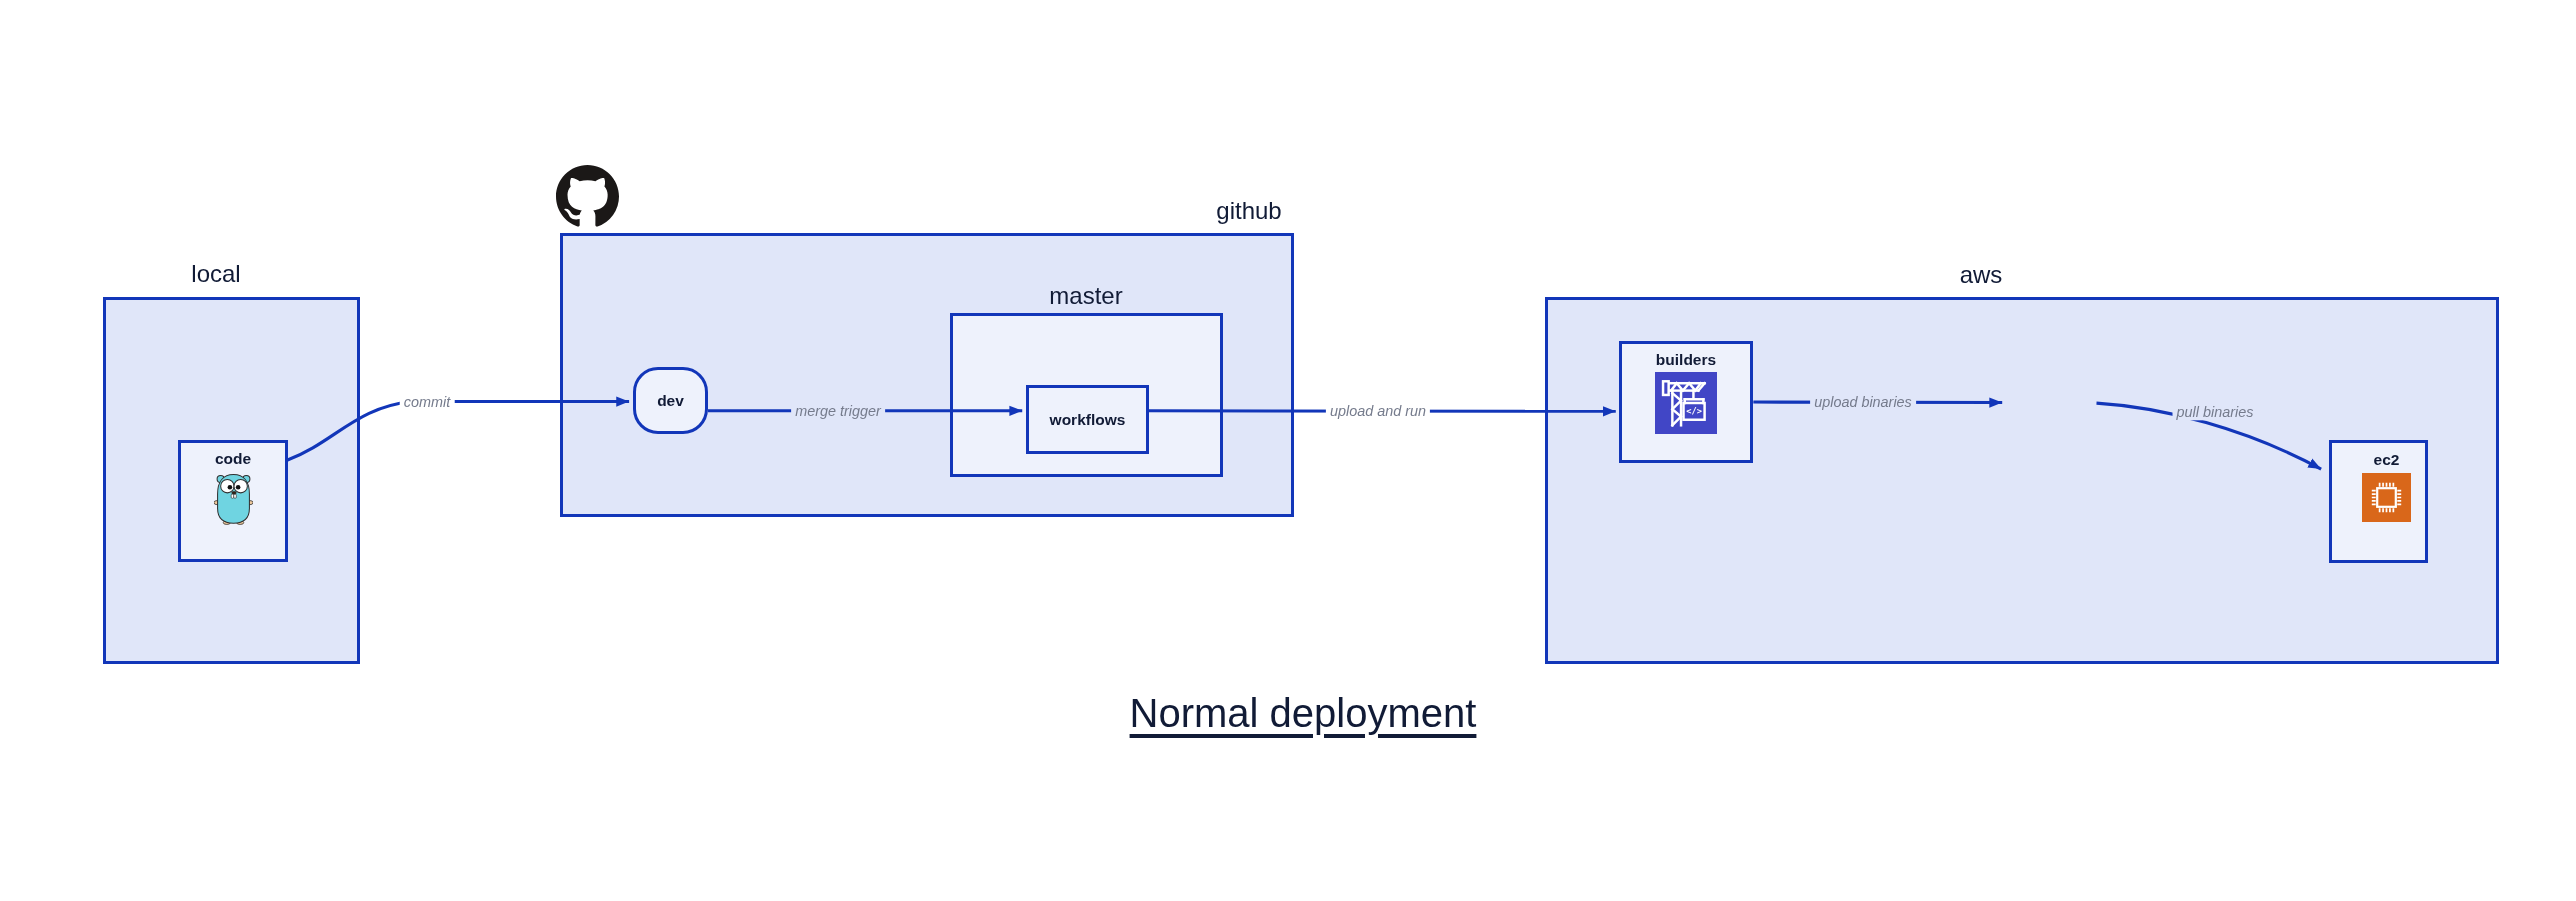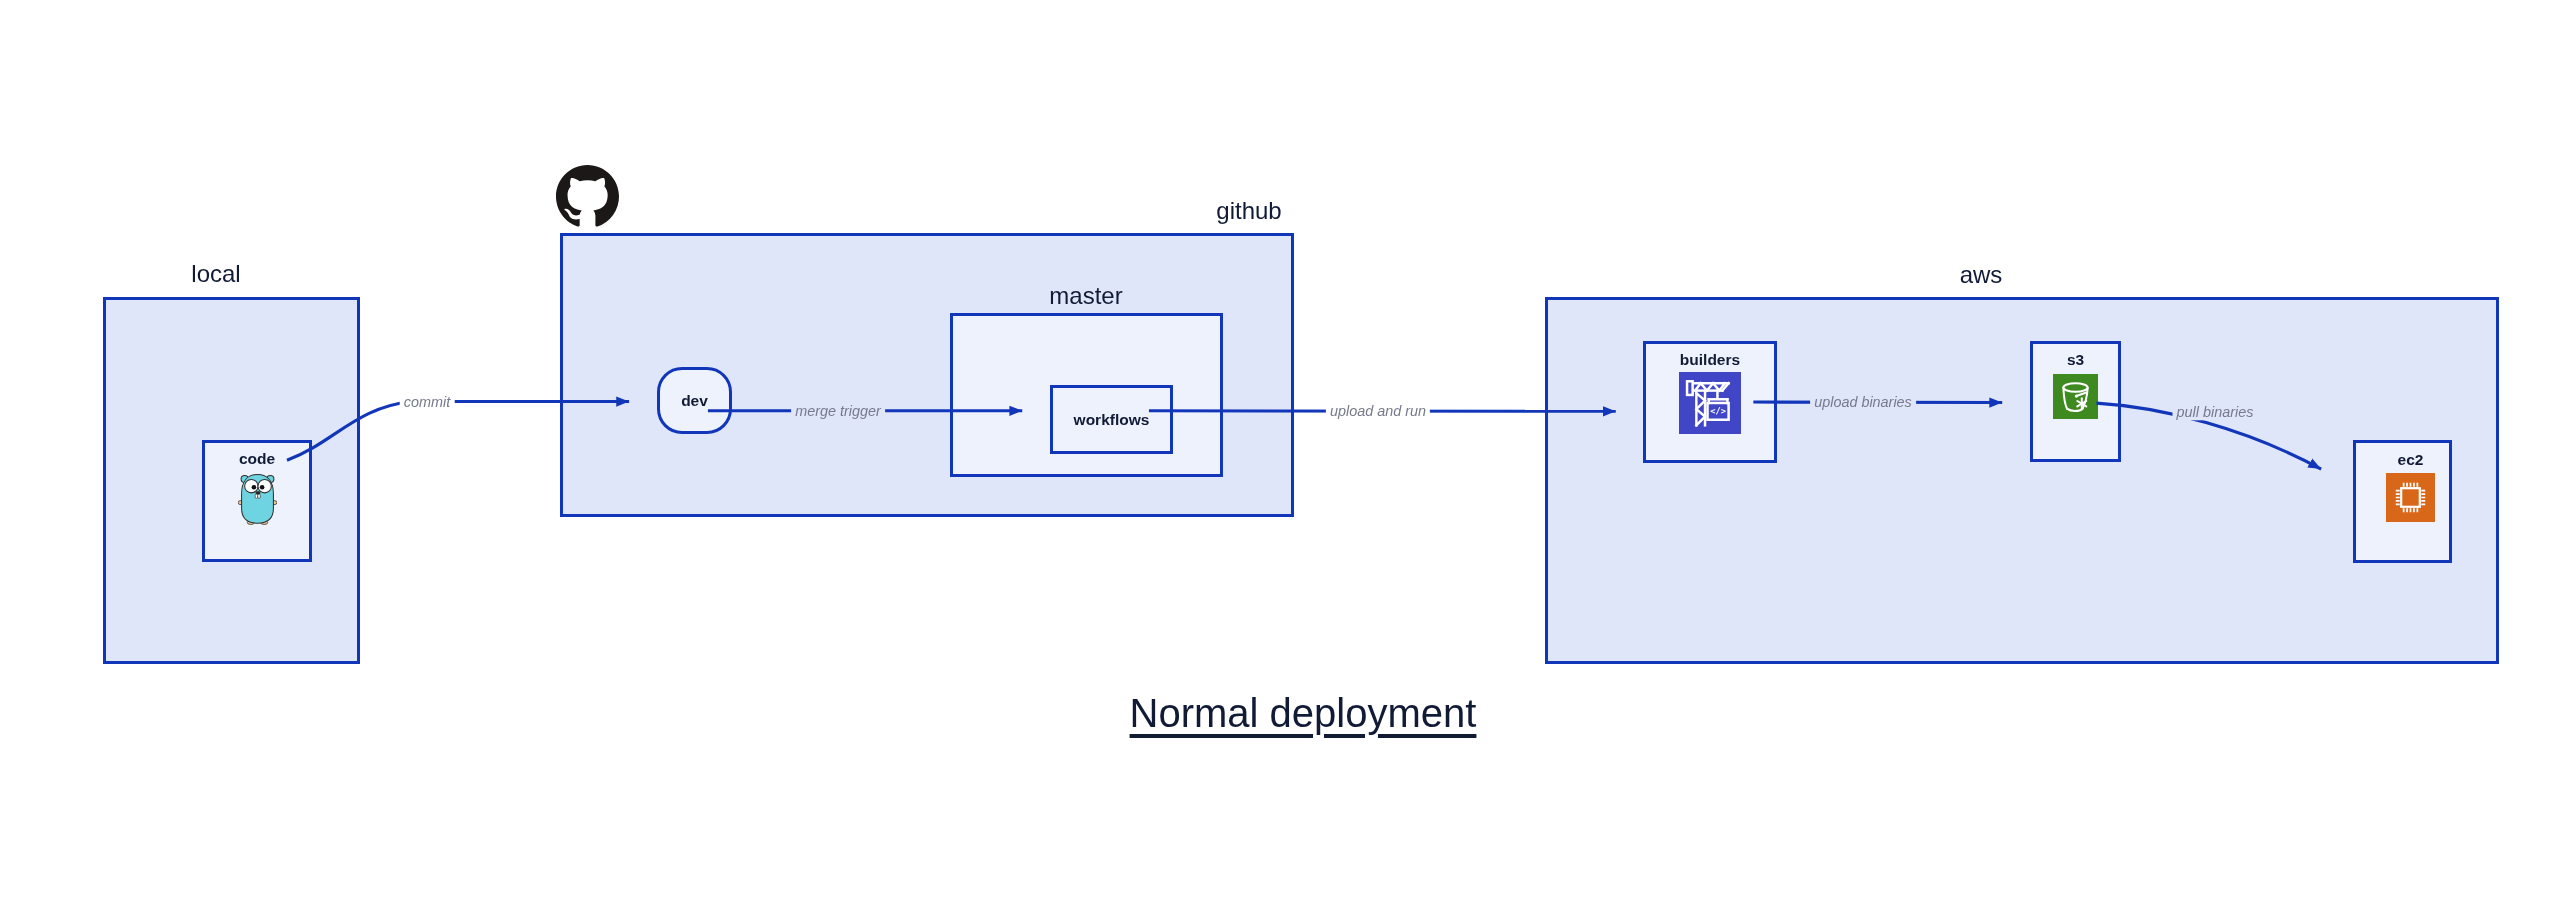--- a/index.html
+++ b/index.html
@@ -40,21 +40,20 @@
     white-space:nowrap;
     z-index:2;
   }
   .node{
     position:absolute;
     border:3.6px solid var(--border-blue);
     background:var(--fill-inner);
     box-sizing:border-box;
     z-index:3;
     text-align:center;
-    margin-left:24px;
   }
   .node.center-label{display:flex;align-items:center;justify-content:center;}
   .node-label{
     font-size:15.5px;font-weight:bold;line-height:1.1;
     color:var(--label-dark);
     white-space:nowrap;
   }
   .node .node-label.top{display:block;margin-top:7.2px;}
   .icon-svg{display:block;margin:0 auto;}
   #octocat{position:absolute;left:556px;top:165px;z-index:2;}
@@ -155,37 +154,20 @@
         <path d="M28,34 L42,46 L28,60 L42,72 L28,86"></path>
         <path d="M62,30 V42"></path>
         <path d="M48,44 H78"></path>
         <path d="M48,44 V50 M78,44 V50"></path>
         <rect x="46" y="50" width="34" height="27"></rect>
       </g>
       <text x="63" y="68.5" text-anchor="middle" font-family="DejaVu Sans Mono, monospace" font-size="14" font-weight="bold" fill="#ffffff">&lt;/&gt;</text>
     </svg>
   </div>
 
-  <div class="node" style="left:2006px;top:341px;width:91px;height:121px;">
-    <div class="node-label top">s3</div>
-    <svg class="icon-svg" style="margin-top:6.2px;" width="45" height="45" viewBox="0 0 100 100" aria-hidden="true">
-      <rect x="0" y="0" width="100" height="100" fill="var(--s3-green,#3f8a20)"></rect>
-      <g stroke="#ffffff" stroke-width="4.5" fill="none" stroke-linecap="round">
-        <ellipse cx="50" cy="30" rx="27" ry="9.5"></ellipse>
-        <path d="M23,31 C24,50 27,68 31,77"></path>
-        <path d="M77,31 C76,48 72,64 66,76"></path>
-        <path d="M31,77 C40,84 58,84 66,77"></path>
-        <path d="M52,49 L74,41"></path>
-        <path d="M64,54 V78"></path>
-        <path d="M54,60 L74,72"></path>
-        <path d="M74,60 L54,72"></path>
-      </g>
-      <circle cx="52" cy="49" r="3.5" fill="#ffffff"></circle>
-    </svg>
-  </div>
 
   <div class="node" style="left:2329px;top:440px;width:99px;height:123px;padding-left:16px;">
     <div class="node-label top" style="margin-top:8.2px;">ec2</div>
     <svg class="icon-svg" style="margin-top:5.2px;" width="49" height="49" viewBox="0 0 100 100" aria-hidden="true">
       <rect x="0" y="0" width="100" height="100" fill="var(--ec2-orange,#d9671a)"></rect>
       <rect x="31" y="31" width="38" height="38" fill="none" stroke="#ffffff" stroke-width="4.5"></rect>
       <g stroke="#ffffff" stroke-width="3.5">
         <path d="M36,20 V28 M43,20 V28 M50,20 V28 M57,20 V28 M64,20 V28"></path>
         <path d="M36,72 V80 M43,72 V80 M50,72 V80 M57,72 V80 M64,72 V80"></path>
         <path d="M20,36 H28 M20,43 H28 M20,50 H28 M20,57 H28 M20,64 H28"></path>

